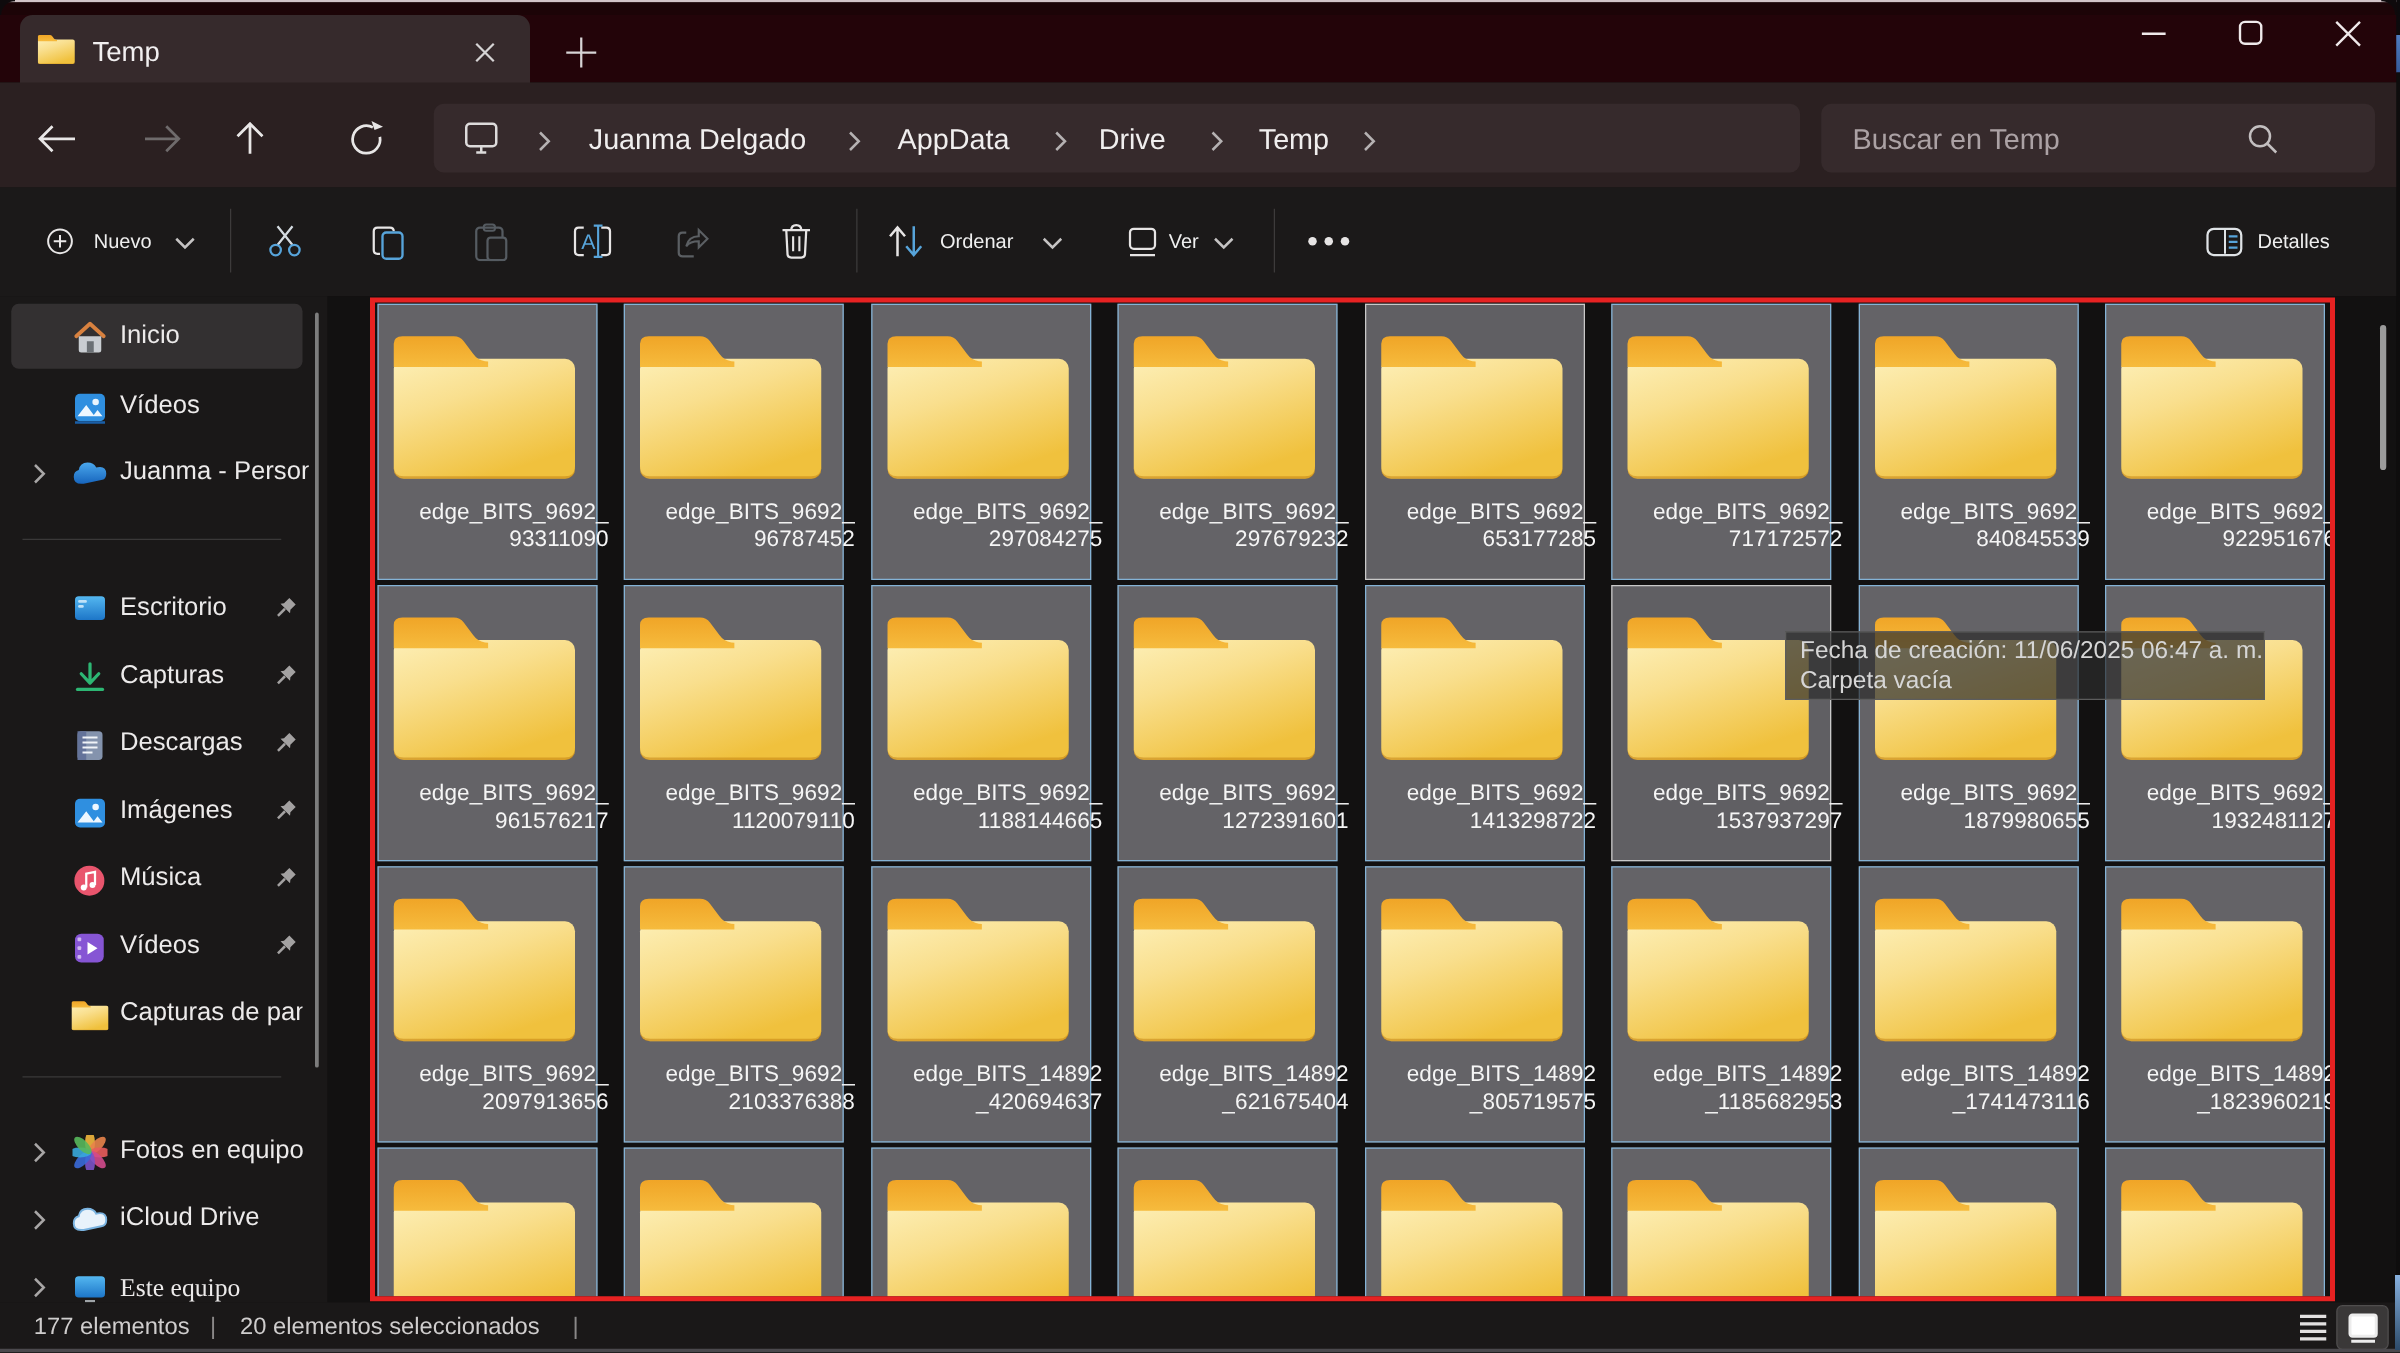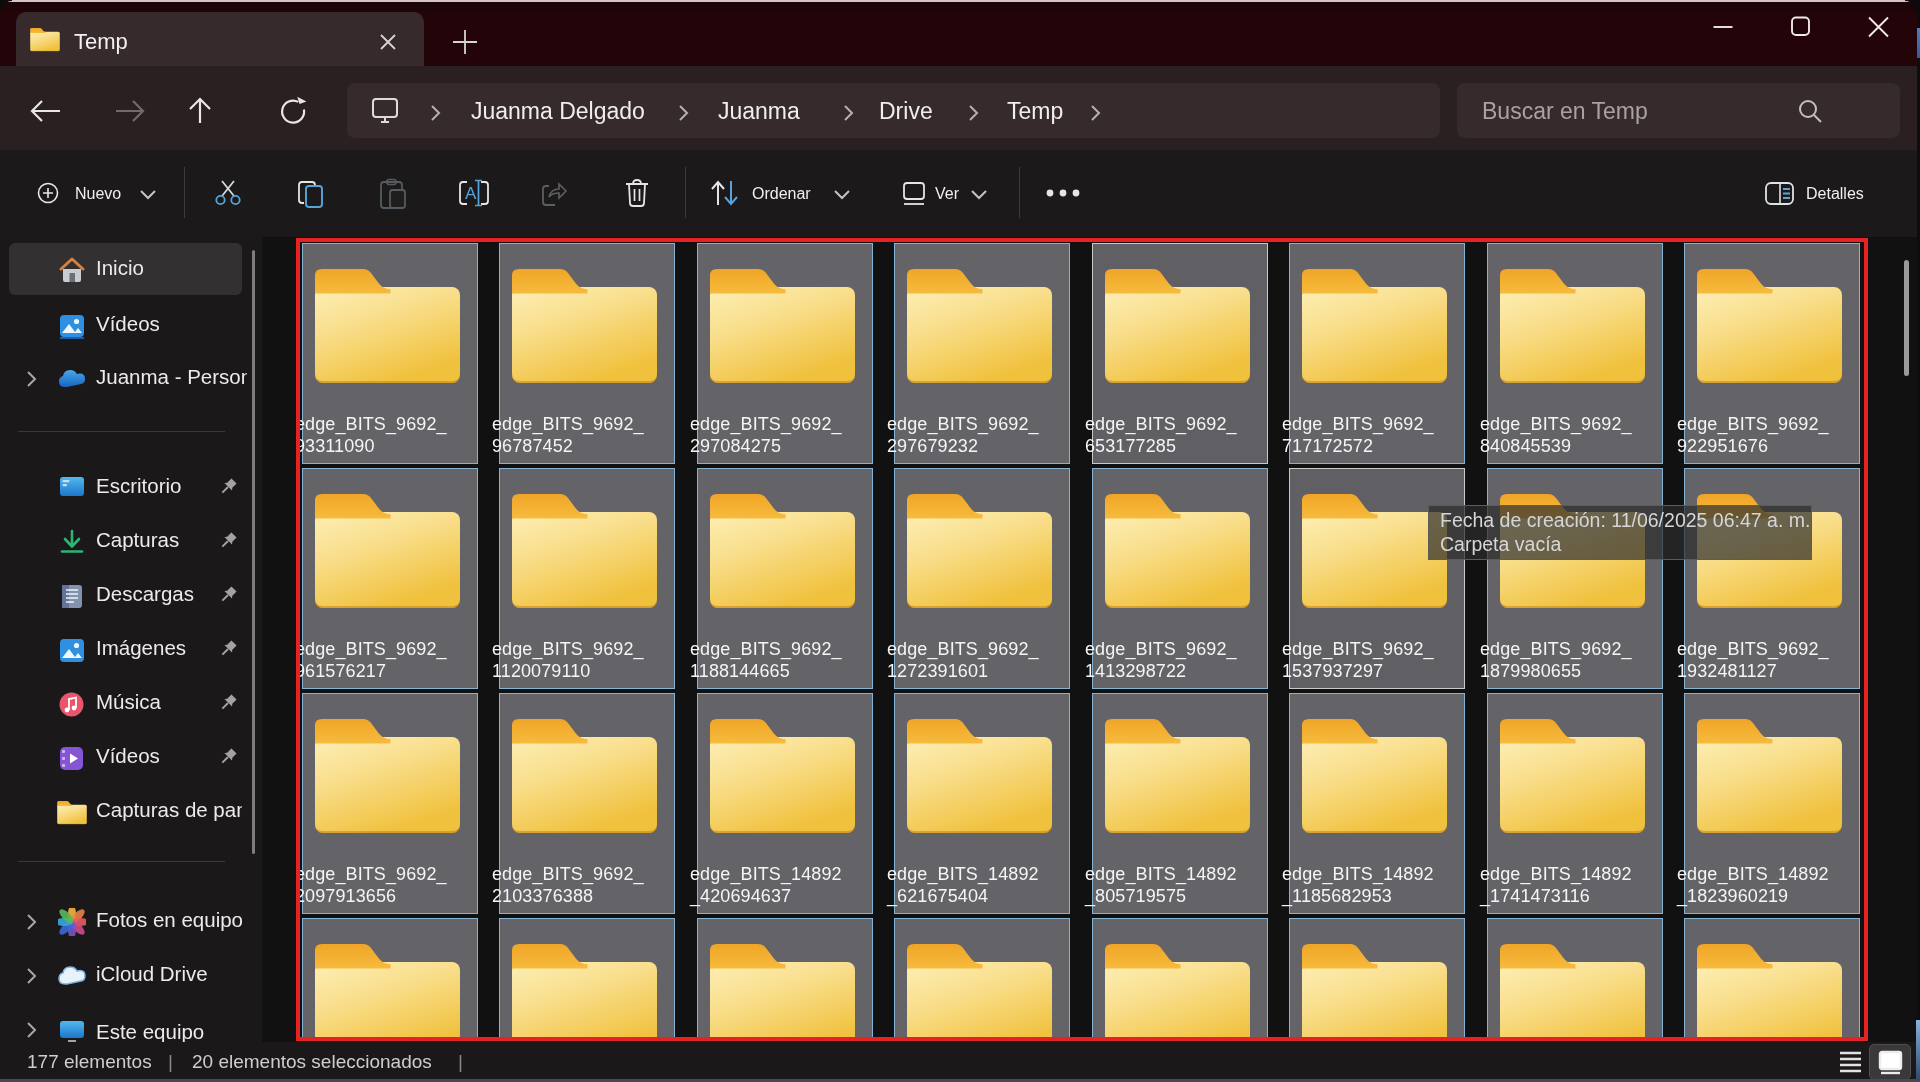--- a/index.html
+++ b/index.html
@@ -25,21 +25,21 @@
 #sidebar{left:0;top:237px;width:262px;height:805px;background:#1a1818}
 #sbsel{left:9px;top:243px;width:233px;height:52px;background:#333031;border-radius:6px}
 .sbtext{position:absolute;font-size:20.5px;color:#eceaea;white-space:nowrap}
 .sbsep{position:absolute;left:18px;width:207px;height:1px;background:#3a3838}
 #sbscroll{left:252px;top:250px;width:3px;height:604px;background:#7d7d7d;border-radius:2px}
 #content{left:262px;top:237px;width:1658px;height:805px;background:#121111}
 #gridclip{left:300px;top:242px;width:1564px;height:795px;overflow:hidden}
 .tile{position:absolute;width:176px;height:221px;background:#646367;border:1px solid #84b3d6;box-sizing:border-box}
 .tile.hov{border-color:#c9c9c9;background:#605f63}
 .tile svg.fold{position:absolute;left:11px;top:23px}
-.tlab{position:absolute;left:-8px;top:170px;width:192px;text-align:left;font-size:18px;
+.tlab{position:absolute;left:-8px;top:155px;width:192px;text-align:right;font-size:18px;
  line-height:21.5px;color:#f5f5f5;letter-spacing:0.1px}
 #redrect{left:296px;top:238px;width:1572px;height:803px;border:4px solid #e62222;box-sizing:border-box}
 #tooltip{left:1428px;top:505px;width:384px;height:55px;background:rgba(44,44,44,0.7);
  border:1px solid #5c5c5c;box-sizing:border-box;font-size:19.5px;line-height:24px;color:#d6d6d6;
  padding:2px 0 0 11px}
 #mscroll{left:1904px;top:260px;width:5px;height:116px;background:#9b9b9b;border-radius:3px}
 #statusbar{left:0;top:1042px;width:1920px;height:40px;background:#1a1818}
 .sttext{position:absolute;top:1042px;height:38px;line-height:39px;font-size:19px;color:#cfcdcd}
 #btmstrip{left:0;top:1079px;width:1920px;height:3px;background:#4b494d}
 #bluesliver{left:1916px;top:1020px;width:4px;height:60px;background:linear-gradient(#88b2e0,#2c4a69)}
@@ -107,21 +107,21 @@
 <rect x="3" y="3" width="24" height="18" rx="3" stroke="#dddbdb" stroke-width="2" fill="none"></rect>
 <path d="M11,26 L19,26 M15,21 L15,26" stroke="#dddbdb" stroke-width="2"></path>
 </svg>
 <svg class="abs" style="left:428px;top:103px" width="14" height="20" viewBox="0 0 14 20">
     <path d="M4,3 L11,10 L4,17" stroke="#b5b1b2" stroke-width="2" fill="none"></path>
   </svg>
 <div class="crumb" style="left:471px">Juanma Delgado</div>
 <svg class="abs" style="left:676px;top:103px" width="14" height="20" viewBox="0 0 14 20">
     <path d="M4,3 L11,10 L4,17" stroke="#b5b1b2" stroke-width="2" fill="none"></path>
   </svg>
-<div class="crumb" style="left:718px">Juanma</div>
+<div class="crumb" style="left:718px">AppData</div>
 <svg class="abs" style="left:841px;top:103px" width="14" height="20" viewBox="0 0 14 20">
     <path d="M4,3 L11,10 L4,17" stroke="#b5b1b2" stroke-width="2" fill="none"></path>
   </svg>
 <div class="crumb" style="left:879px">Drive</div>
 <svg class="abs" style="left:966px;top:103px" width="14" height="20" viewBox="0 0 14 20">
     <path d="M4,3 L11,10 L4,17" stroke="#b5b1b2" stroke-width="2" fill="none"></path>
   </svg>
 <div class="crumb" style="left:1007px">Temp</div>
 <svg class="abs" style="left:1088px;top:103px" width="14" height="20" viewBox="0 0 14 20">
     <path d="M4,3 L11,10 L4,17" stroke="#b5b1b2" stroke-width="2" fill="none"></path>
@@ -286,21 +286,21 @@
 <path d="M8,19 Q2,19 2,13.5 Q2,9 6,8 Q7,2 13,2 Q18,2 20,6 Q21,5.5 23,5.5 Q28,5.5 28,11 Q28,15.5 24,16 L10,19 Z" fill="#e8f2fb" stroke="#7ab3e0" stroke-width="1.5"></path>
 </svg>
 <div class="sbtext" style="left:96px;top:962px;">iCloud Drive</div>
 <svg class="abs" style="left:24px;top:1020px" width="14" height="20" viewBox="0 0 14 20">
     <path d="M4,3 L11,10 L4,17" stroke="#a8a6a6" stroke-width="2" fill="none"></path>
   </svg>
 <svg class="abs" style="left:58px;top:1019px" width="28" height="23" viewBox="0 0 28 23">
 <rect x="2" y="2" width="24" height="17" rx="3" fill="url(#mon)"></rect>
 <path d="M10,22 L18,22" stroke="#9fa4a8" stroke-width="2"></path>
 </svg>
-<div class="sbtext" style="left:96px;top:1020px;">Este equipo</div>
+<div class="sbtext" style="left:96px;top:1020px;font-family:Liberation Serif, serif;">Este equipo</div>
 <svg class="abs" style="left:217px;top:477px" width="22" height="22" viewBox="0 0 22 22">
 <g transform="translate(11,10) rotate(45)">
 <path d="M-3.6,-8.5 h7.2 v6 l1.8,2.2 h-10.8 l1.8,-2.2 z" fill="#a3a1a1"></path>
 <rect x="-1" y="0" width="2" height="8" fill="#a3a1a1"></rect>
 </g>
   </svg>
 <svg class="abs" style="left:217px;top:531px" width="22" height="22" viewBox="0 0 22 22">
 <g transform="translate(11,10) rotate(45)">
 <path d="M-3.6,-8.5 h7.2 v6 l1.8,2.2 h-10.8 l1.8,-2.2 z" fill="#a3a1a1"></path>
 <rect x="-1" y="0" width="2" height="8" fill="#a3a1a1"></rect>

